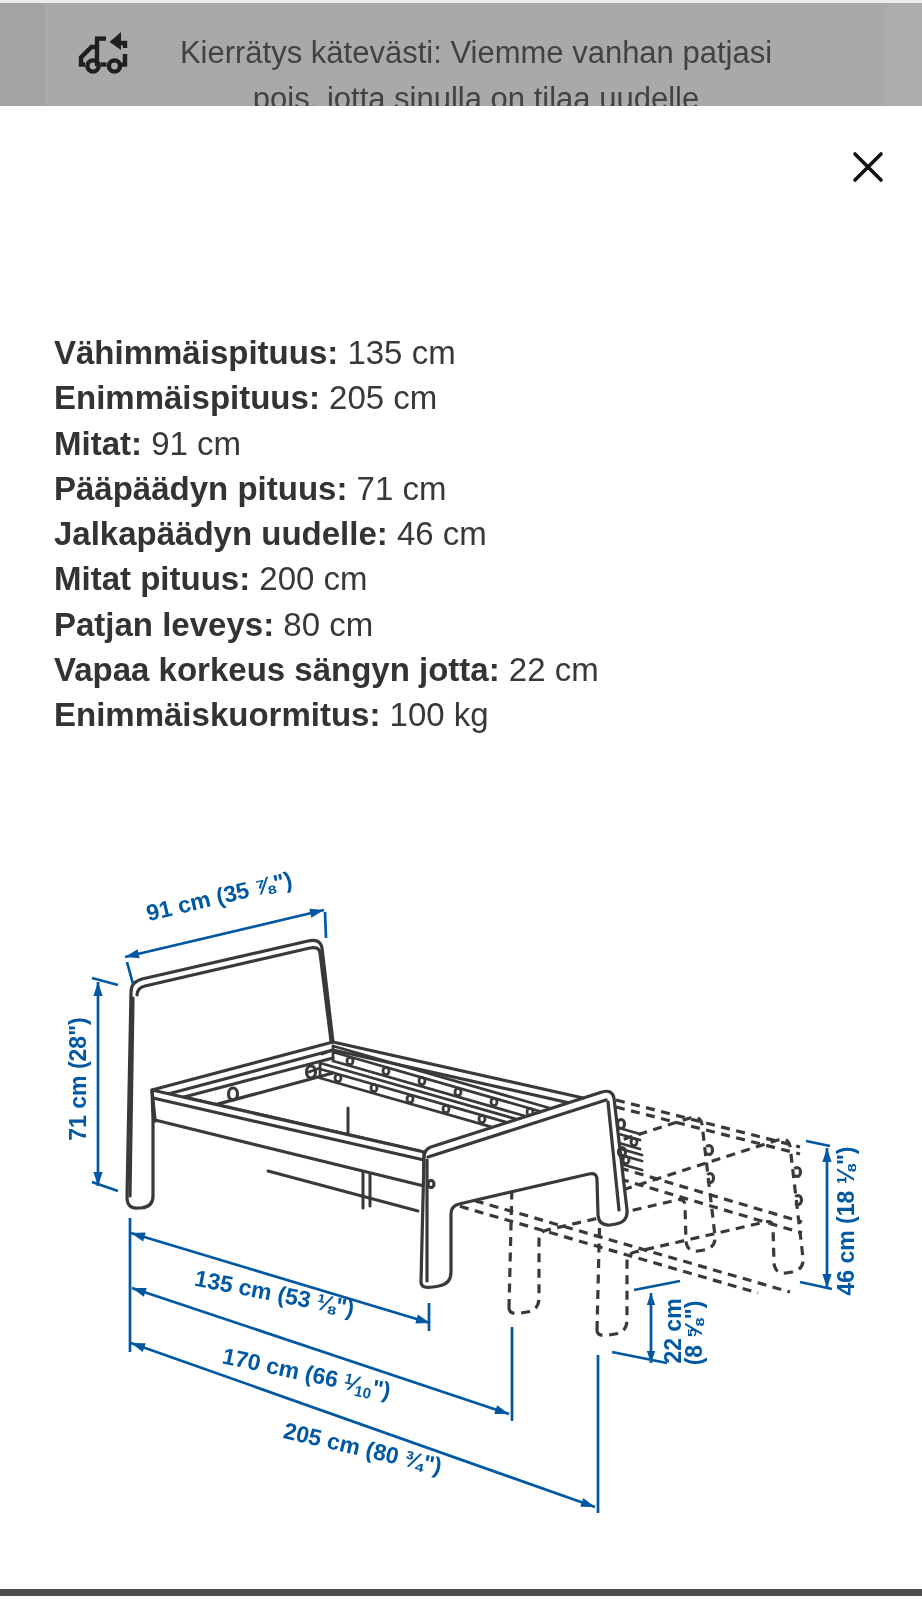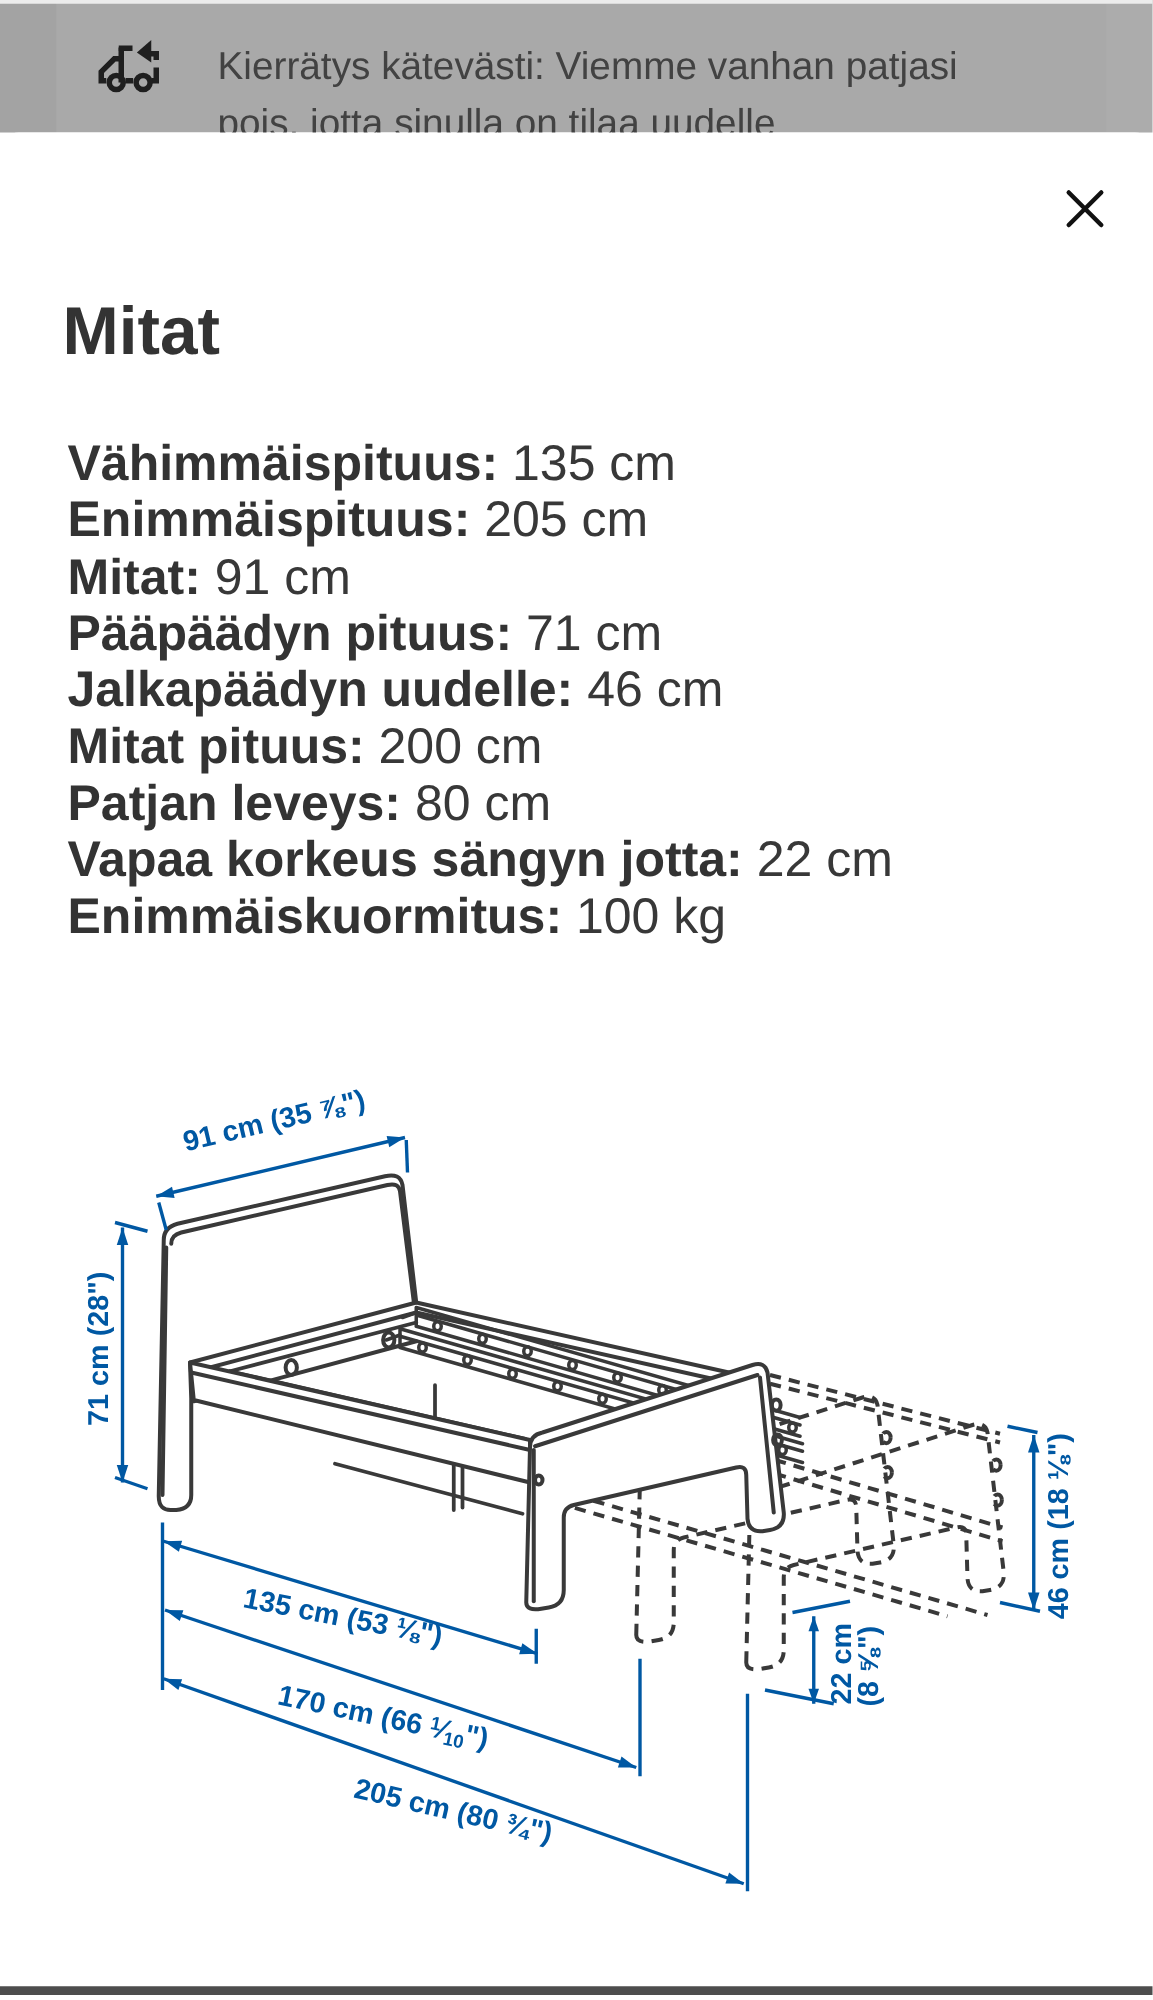--- a/index.html
+++ b/index.html
@@ -1,25 +1,25 @@
 <!DOCTYPE html>
 <html><head>
 <meta charset="utf-8">
 <style>
   html,body{margin:0;padding:0;}
   body{width:922px;height:1600px;position:relative;background:#ffffff;
        font-family:"Liberation Sans",sans-serif;overflow:hidden;}
   .banner{position:absolute;top:0;left:0;width:922px;height:106px;background:#a9a9a9;}
   .banner .topstrip{position:absolute;top:0;left:0;width:922px;height:3px;background:#ececec;}
-  .banner .btext{position:absolute;left:174px;top:30px;width:640px;
-       font-size:31px;line-height:46px;color:#424242;letter-spacing:0px;}
+  .banner .btext{position:absolute;left:156px;top:30px;width:640px;
+       font-size:31px;line-height:46px;color:#424242;letter-spacing:0px;text-align:center;}
   .modal{position:absolute;top:106px;left:1px;width:921px;height:1494px;
        background:#ffffff;border-radius:14px 14px 0 0;}
   .mitat{position:absolute;left:49px;top:128px;font-size:54px;font-weight:bold;color:#333333;margin:0;}
-  .dimlist{position:absolute;left:53px;top:224px;font-size:40px;line-height:45.3px;color:#383838;margin-top:19px;}
+  .dimlist{position:absolute;left:53px;top:224px;font-size:33px;line-height:45.3px;color:#383838;}
   .dimlist b{font-weight:bold;color:#333333;}
   .botbar{position:absolute;left:0;top:1589px;width:922px;height:7px;background:#4d4d4d;}
   svg text{font-family:"Liberation Sans",sans-serif;}
 </style>
 </head>
 <body>
 
 <div class="banner">
   <div class="topstrip"></div>
   <div style="position:absolute;left:0;top:3px;width:45px;height:103px;background:rgba(0,0,0,0.035);"></div>
@@ -41,21 +41,20 @@
 
   <div class="btext">Kierrätys kätevästi: Viemme vanhan patjasi<br>pois, jotta sinulla on tilaa uudelle</div>
 </div>
 
 <div class="modal">
 
   <svg width="34" height="34" viewBox="0 0 34 34" style="position:absolute;left:850px;top:44px;">
     <path d="M4 4 L30 30 M30 4 L4 30" stroke="#111111" stroke-width="3.6" stroke-linecap="round"></path>
   </svg>
 
-  <h1 class="mitat">Mitat</h1>
 
   <div class="dimlist">
     <b>Vähimmäispituus:</b> 135 cm<br>
     <b>Enimmäispituus:</b> 205 cm<br>
     <b>Mitat:</b> 91 cm<br>
     <b>Pääpäädyn pituus:</b> 71 cm<br>
     <b>Jalkapäädyn uudelle:</b> 46 cm<br>
     <b>Mitat pituus:</b> 200 cm<br>
     <b>Patjan leveys:</b> 80 cm<br>
     <b>Vapaa korkeus sängyn jotta:</b> 22 cm<br>

